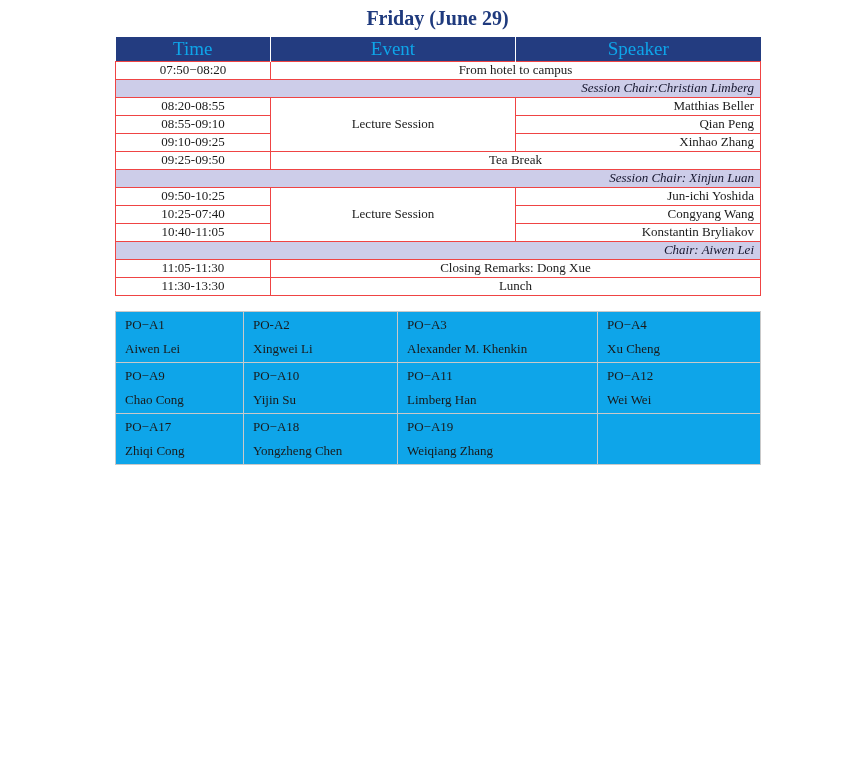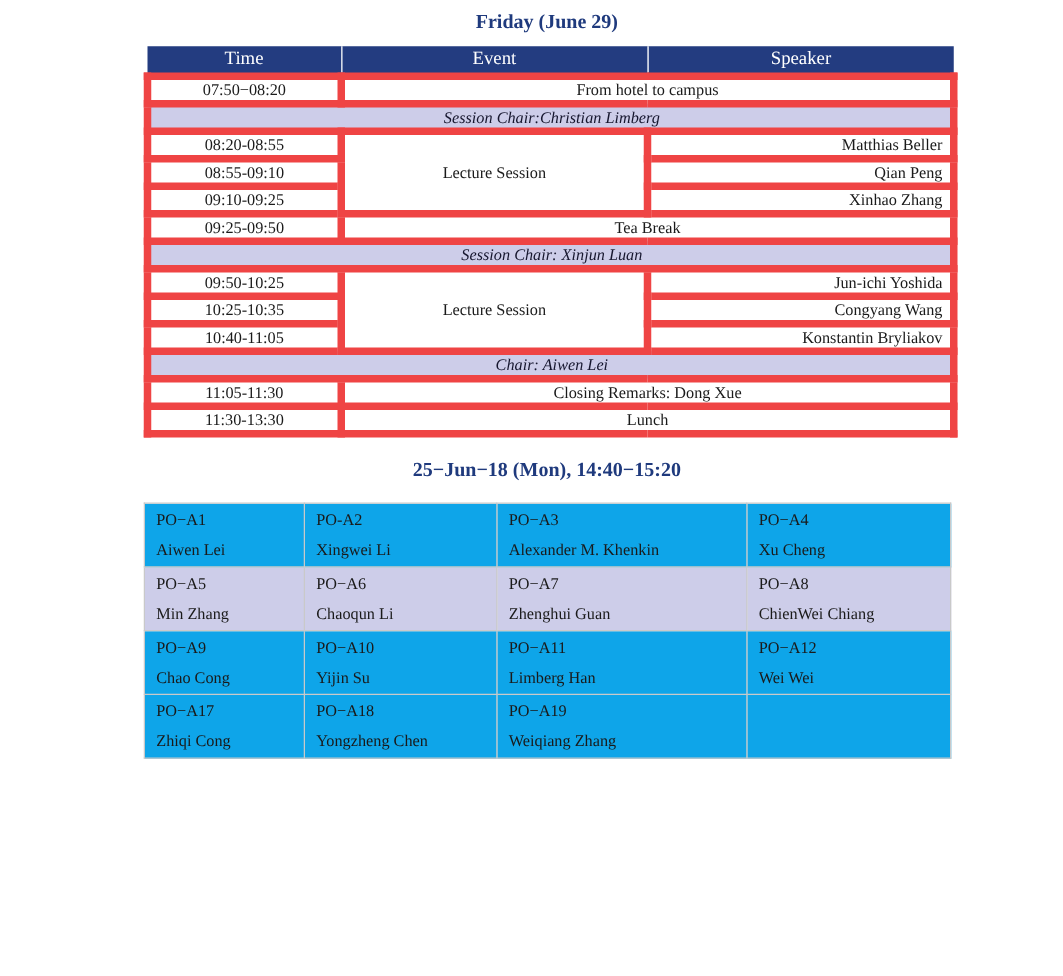--- a/index.html
+++ b/index.html
@@ -7,42 +7,42 @@
   body {
     width:850px; height:781px; overflow:hidden;
     font-family:"Liberation Serif","DejaVu Serif",serif;
     color:#1a1a1a;
   }
   .page { position:relative; width:850px; height:781px; background:#ffffff; }
   .content { position:absolute; left:115px; top:0; width:645px; }
 
   .doc-title {
     text-align:center; font-weight:bold; color:#1f3a7d;
-    font-size:16px; line-height:20px;
+    font-size:20px; line-height:20px;
   }
   .schedule-title { padding-top:8px; margin-bottom:9px; }
 
   table { border-collapse:collapse; width:645px; table-layout:fixed; }
 
   
   .schedule { font-size:13px; }
   .schedule th {
-    background:#233c80; color:#ffffff; font-weight:normal;
-    font-size:15px; height:24px; text-align:center;
+    background:#233c80; color:#0ea5e9; font-weight:normal;
+    font-size:19px; height:24px; text-align:center;
     border-right:1px solid #ffffff;
   }
   .schedule th:last-child { border-right:none; }
   .schedule td {
-    border:6px solid #ef4444; height:18px;
+    border:1px solid #ef4444; height:18px;
     text-align:center; padding:0 6px;
     background:#ffffff;
   }
   .schedule td.speaker { text-align:right; padding-left:8px; }
   .schedule tr.chair td {
-    background:#cdcde9; text-align:center; font-style:italic;
+    background:#cdcde9; text-align:right; font-style:italic;
     padding-left:8px; color:#16162e;
   }
 
   
   .poster-title { margin-top:46px; }
   .poster-subtitle { margin-top:17px; }
   .poster { margin-top:15px; font-size:13px; }
   .poster td {
     border:1px solid #c9c9c9; vertical-align:top;
     height:51px; padding:5px 4px 4px 9px; background:#0ea5e9;
@@ -99,42 +99,41 @@
         </tr>
         <tr class="chair">
           <td colspan="3">Session Chair: Xinjun Luan</td>
         </tr>
         <tr>
           <td>09:50-10:25</td>
           <td rowspan="3">Lecture Session</td>
           <td class="speaker">Jun-ichi Yoshida</td>
         </tr>
         <tr>
-          <td>10:25-10:35</td>
+          <td>10:25-07:40</td>
           <td class="speaker">Congyang Wang</td>
         </tr>
         <tr>
           <td>10:40-11:05</td>
           <td class="speaker">Konstantin Bryliakov</td>
         </tr>
         <tr class="chair">
           <td colspan="3">Chair: Aiwen Lei</td>
         </tr>
         <tr>
           <td>11:05-11:30</td>
           <td colspan="2">Closing Remarks: Dong Xue</td>
         </tr>
         <tr>
           <td>11:30-13:30</td>
           <td colspan="2">Lunch</td>
         </tr>
       </tbody>
     </table>
 
-    <div class="doc-title poster-subtitle">25−Jun−18 (Mon), 14:40−15:20</div>
 
     <table class="poster">
       <colgroup>
           <col style="width:128px">
           <col style="width:154px">
           <col style="width:200px">
           <col style="width:163px">
         </colgroup>
       <tbody>
         <tr>
@@ -146,38 +145,20 @@
             <div class="code">PO-A2</div>
             <div class="name">Xingwei Li</div>
           </td>
           <td>
             <div class="code">PO−A3</div>
             <div class="name">Alexander M. Khenkin</div>
           </td>
           <td>
             <div class="code">PO−A4</div>
             <div class="name">Xu Cheng</div>
-          </td>
-        </tr>
-        <tr class="alt">
-          <td>
-            <div class="code">PO−A5</div>
-            <div class="name">Min Zhang</div>
-          </td>
-          <td>
-            <div class="code">PO−A6</div>
-            <div class="name">Chaoqun Li</div>
-          </td>
-          <td>
-            <div class="code">PO−A7</div>
-            <div class="name">Zhenghui Guan</div>
-          </td>
-          <td>
-            <div class="code">PO−A8</div>
-            <div class="name">ChienWei Chiang</div>
           </td>
         </tr>
         <tr>
           <td>
             <div class="code">PO−A9</div>
             <div class="name">Chao Cong</div>
           </td>
           <td>
             <div class="code">PO−A10</div>
             <div class="name">Yijin Su</div>

